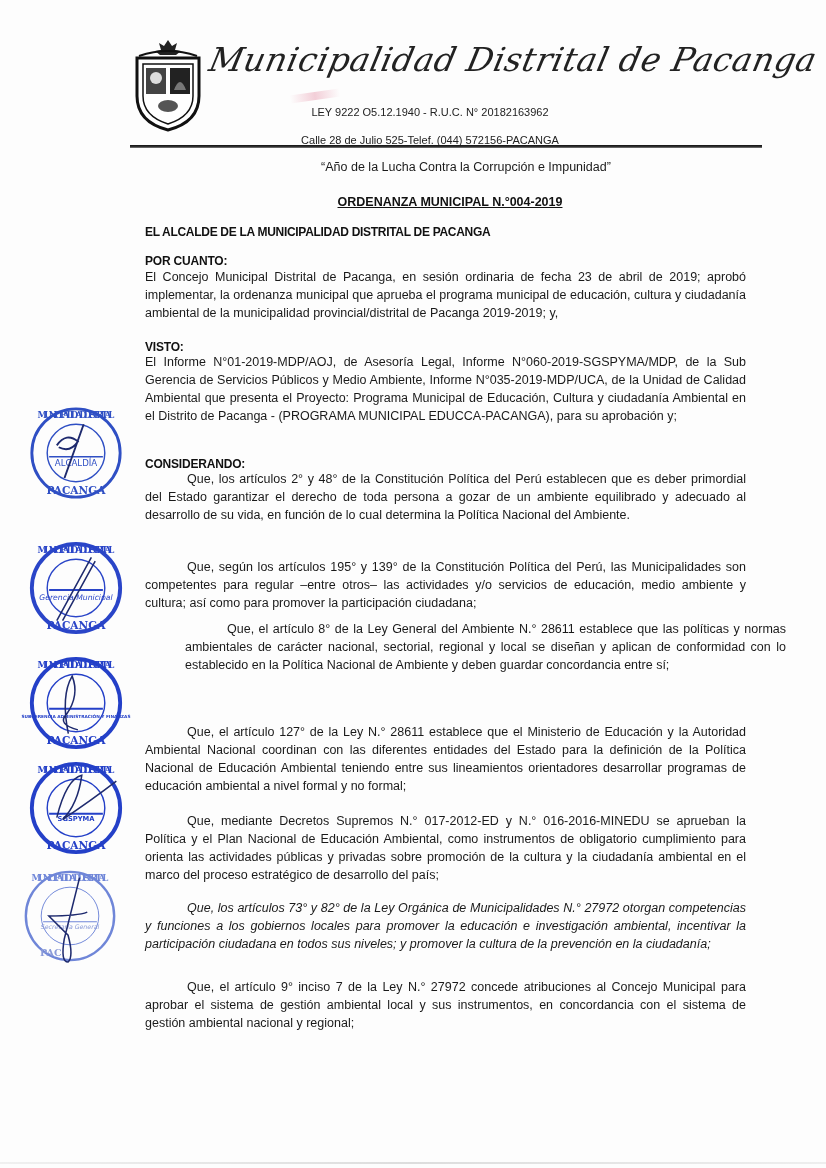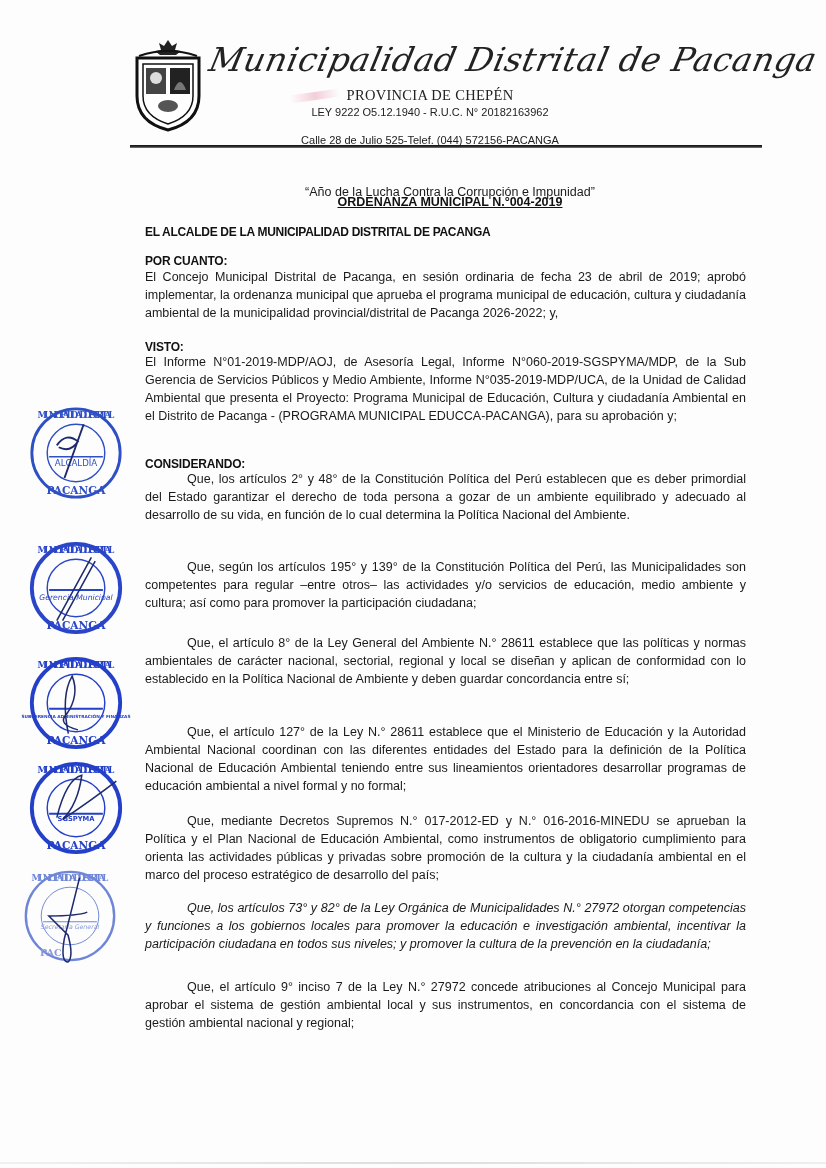--- a/index.html
+++ b/index.html
@@ -76,26 +76,25 @@
     }
     .header-rule {
       position: absolute;
       left: 130px; top: 145px;
       width: 632px; height: 3px;
       background: linear-gradient(180deg, #111 0%, #333 60%, #888 100%);
     }
     
     .motto {
       position: absolute;
-      left: 140px; top: 160px;
+      left: 156px; top: 160px;
       width: 620px;
       text-align: center;
       font-size: 12.5px;
       color: #1a1a1a;
-      margin-top: 25px;
     }
     .doc-title {
       position: absolute;
       left: 140px; top: 195px;
       width: 620px;
       text-align: center;
       font-size: 12.5px;
       font-weight: bold;
       text-decoration: underline;
       color: #111;
@@ -152,39 +151,38 @@
       <rect x="15" y="30" width="20" height="26" fill="#444"></rect>
       <rect x="39" y="30" width="20" height="26" fill="#222"></rect>
       <circle cx="25" cy="40" r="6" fill="#ddd"></circle>
       <path d="M43 52 q6 -16 12 0z" fill="#777"></path>
       <ellipse cx="37" cy="68" rx="10" ry="6" fill="#555"></ellipse>
       <path d="M8 18 q29 -10 58 0" fill="none" stroke="#111" stroke-width="2"></path>
     </svg>
   </div>
   <div class="muni-name">Municipalidad Distrital de Pacanga</div>
   <div class="pink-mark"></div>
-  <div class="province">PROVINCIA DE CHEPÉN</div>
   <div class="law-ruc">LEY 9222 O5.12.1940 - R.U.C. N° 20182163962</div>
   <div class="address">Calle 28 de Julio 525-Telef. (044) 572156-PACANGA</div>
   <div class="header-rule"></div>
 
   <div class="motto">“Año de la Lucha Contra la Corrupción e Impunidad”</div>
   <div class="doc-title">ORDENANZA MUNICIPAL N.°004-2019</div>
   <div class="authority">EL ALCALDE DE LA MUNICIPALIDAD DISTRITAL DE PACANGA</div>
 
   <div class="section-head" style="top:254px;">POR CUANTO:</div>
-  <div class="para" style="top:268px;">El Concejo Municipal Distrital de Pacanga, en sesión ordinaria de fecha 23 de abril de 2019; aprobó implementar, la ordenanza municipal que aprueba el programa municipal de educación, cultura y ciudadanía ambiental de la municipalidad provincial/distrital de Pacanga 2026-2022; y,</div>
+  <div class="para" style="top:268px;">El Concejo Municipal Distrital de Pacanga, en sesión ordinaria de fecha 23 de abril de 2019; aprobó implementar, la ordenanza municipal que aprueba el programa municipal de educación, cultura y ciudadanía ambiental de la municipalidad provincial/distrital de Pacanga 2019-2019; y,</div>
 
   <div class="section-head" style="top:340px;">VISTO:</div>
   <div class="para" style="top:353px;">El Informe N°01-2019-MDP/AOJ, de Asesoría Legal, Informe N°060-2019-SGSPYMA/MDP, de la Sub Gerencia de Servicios Públicos y Medio Ambiente, Informe N°035-2019-MDP/UCA, de la Unidad de Calidad Ambiental que presenta el Proyecto: Programa Municipal de Educación, Cultura y ciudadanía Ambiental en el Distrito de Pacanga - (PROGRAMA MUNICIPAL EDUCCA-PACANGA), para su aprobación y;</div>
 
   <div class="section-head" style="top:457px;">CONSIDERANDO:</div>
   <div class="para indent" style="top:470px;">Que, los artículos 2° y 48° de la Constitución Política del Perú establecen que es deber primordial del Estado garantizar el derecho de toda persona a gozar de un ambiente equilibrado y adecuado al desarrollo de su vida, en función de lo cual determina la Política Nacional del Ambiente.</div>
   <div class="para indent" style="top:558px;">Que, según los artículos 195° y 139° de la Constitución Política del Perú, las Municipalidades son competentes para regular –entre otros– las actividades y/o servicios de educación, medio ambiente y cultura; así como para promover la participación ciudadana;</div>
-  <div class="para indent" style="top:634px;">Que, el artículo 8° de la Ley General del Ambiente N.° 28611 establece que las políticas y normas ambientales de carácter nacional, sectorial, regional y local se diseñan y aplican de conformidad con lo establecido en la Política Nacional de Ambiente y deben guardar concordancia entre sí;</div>
+  <div class="para indent" style="top:620px;margin-left:40px;">Que, el artículo 8° de la Ley General del Ambiente N.° 28611 establece que las políticas y normas ambientales de carácter nacional, sectorial, regional y local se diseñan y aplican de conformidad con lo establecido en la Política Nacional de Ambiente y deben guardar concordancia entre sí;</div>
   <div class="para indent" style="top:723px;">Que, el artículo 127° de la Ley N.° 28611 establece que el Ministerio de Educación y la Autoridad Ambiental Nacional coordinan con las diferentes entidades del Estado para la definición de la Política Nacional de Educación Ambiental teniendo entre sus lineamientos orientadores desarrollar programas de educación ambiental a nivel formal y no formal;</div>
   <div class="para indent" style="top:812px;">Que, mediante Decretos Supremos N.° 017-2012-ED y N.° 016-2016-MINEDU se aprueban la Política y el Plan Nacional de Educación Ambiental, como instrumentos de obligatorio cumplimiento para orienta las actividades públicas y privadas sobre promoción de la cultura y la ciudadanía ambiental en el marco del proceso estratégico de desarrollo del país;</div>
   <div class="para indent" style="top:899px;font-style:italic;">Que, los artículos 73° y 82° de la Ley Orgánica de Municipalidades N.° 27972 otorgan competencias y funciones a los gobiernos locales para promover la educación e investigación ambiental, incentivar la participación ciudadana en todos sus niveles; y promover la cultura de la prevención en la ciudadanía;</div>
   <div class="para indent" style="top:978px;">Que, el artículo 9° inciso 7 de la Ley N.° 27972 concede atribuciones al Concejo Municipal para aprobar el sistema de gestión ambiental local y sus instrumentos, en concordancia con el sistema de gestión ambiental nacional y regional;</div>
 
   <div class="stamp" style="left:28px; top:405px;">
     <svg viewBox="0 0 100 100">
       <circle cx="50" cy="50" r="46" fill="none" stroke="#2f4fc4" stroke-width="3"></circle>
       <circle cx="50" cy="50" r="30" fill="none" stroke="#2f4fc4" stroke-width="1.5"></circle>
       <text x="50" y="14" font-size="9" text-anchor="middle" fill="#2f4fc4" font-family="DejaVu Serif, serif" font-weight="bold" textLength="80">MUNICIPALIDAD DISTRITAL</text>

